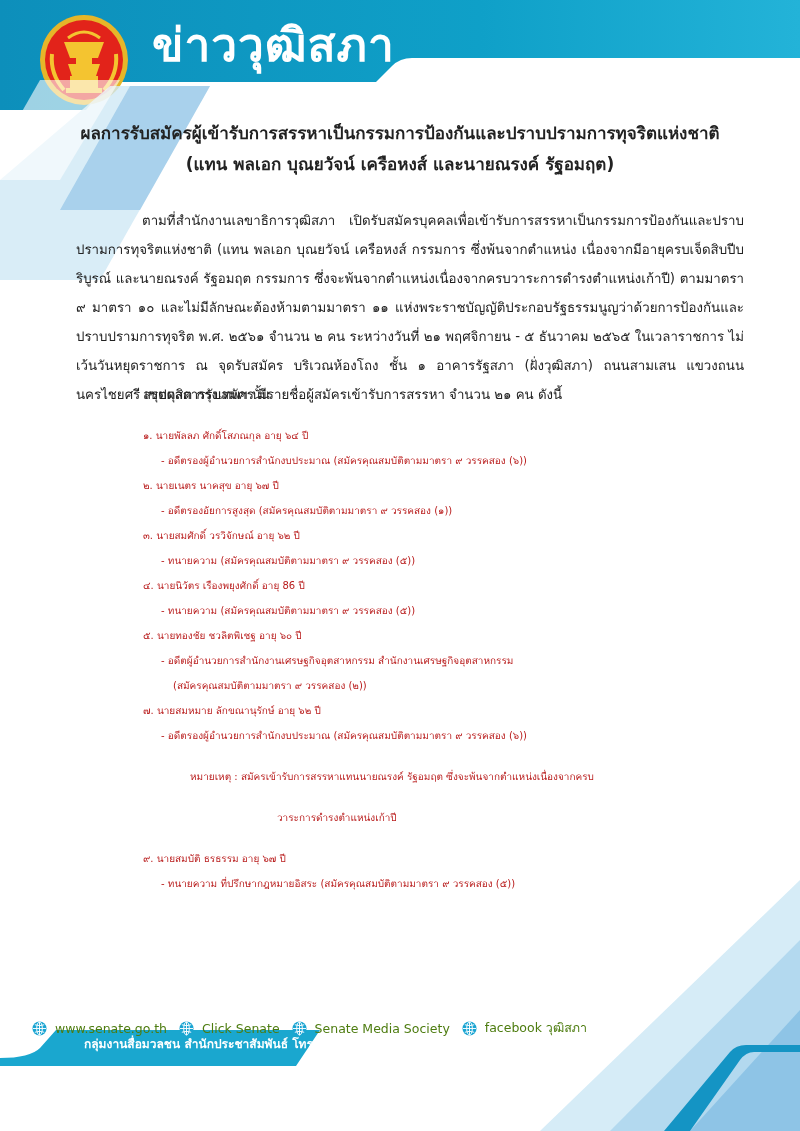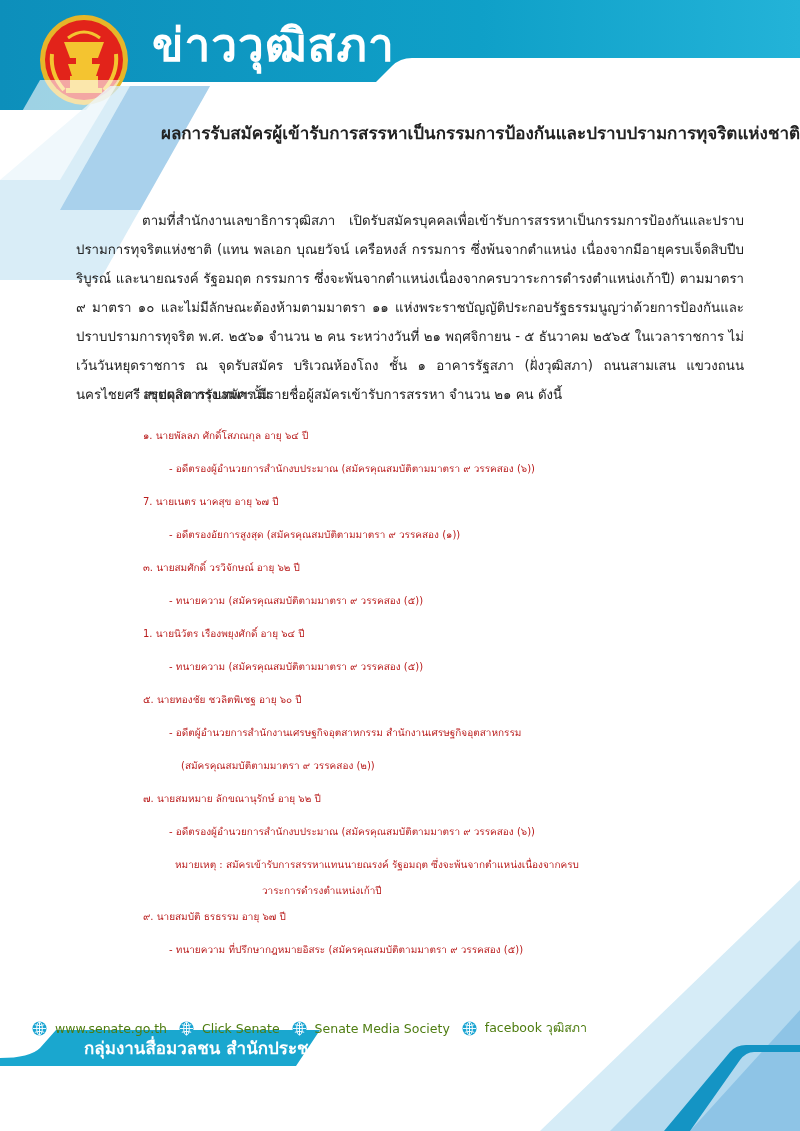--- a/index.html
+++ b/index.html
@@ -3,33 +3,33 @@
 <meta charset="utf-8">
 <style>
   html,body{margin:0;padding:0;}
   body{width:800px;height:1131px;position:relative;overflow:hidden;background:#ffffff;font-family:"DejaVu Sans","Liberation Sans",sans-serif;color:#1e1e1e;}
   .header-band{position:absolute;left:0;top:0;width:800px;height:110px;overflow:hidden;text-align:center;}
   .header-bg{position:absolute;left:0;top:0;width:100%;height:100%;}
   .logo{position:absolute;left:38px;top:14px;width:92px;height:92px;}
   .brand{position:absolute;left:152px;top:8px;font-size:46px;font-weight:bold;color:#ffffff;letter-spacing:1px;}
   .deco-left{position:absolute;left:0;top:60px;width:280px;height:220px;}
   .title-block{position:absolute;left:0;top:118px;width:800px;text-align:center;}
-  .title-line{font-size:17px;font-weight:bold;line-height:31px;color:#222;text-align:right;}
+  .title-line{font-size:17px;font-weight:bold;line-height:31px;color:#222;}
   .intro{position:absolute;left:76px;top:206px;width:668px;font-size:13.3px;line-height:29px;color:#222;text-align:justify;}
   .intro .indent{display:inline-block;width:66px;}
   .summary{position:absolute;left:143px;top:382px;font-size:13.3px;line-height:25px;color:#222;}
   .list{position:absolute;left:143px;top:423px;width:610px;font-size:10px;line-height:25px;color:#b91c1c;}
   .cand-name{margin:0;}
-  .cand-detail{margin:8px;padding-left:18px;}
+  .cand-detail{margin:0;padding-left:18px;}
   .cand-detail.cont{padding-left:30px;}
-  .note{margin:1px;padding-left:31px;}
+  .note{margin:16px;padding-left:31px;}
   .note.cont{padding-left:118px;}
   .deco-right{position:absolute;right:0;top:880px;width:260px;height:251px;}
   .footer-bar{position:absolute;left:0;top:1030px;width:320px;height:36px;}
-  .footer-text{position:absolute;left:84px;top:1034px;font-size:17px;font-weight:bold;color:#ffffff;white-space:nowrap;}
+  .footer-text{position:absolute;left:84px;top:1034px;font-size:12px;font-weight:bold;color:#ffffff;white-space:nowrap;}
   .links{position:absolute;left:32px;top:1018px;display:flex;align-items:center;font-size:12.5px;color:#4d7c0f;white-space:nowrap;}
   .link{display:flex;align-items:center;margin-right:12px;}
   .globe{width:15px;height:15px;margin-right:8px;}
 </style>
 </head>
 <body>
 
 <div class="header-band">
   <svg class="header-bg" viewBox="0 0 800 110" preserveAspectRatio="none">
     <defs>
@@ -57,41 +57,42 @@
 </div>
 
 <svg class="deco-left" viewBox="0 0 280 220">
   <path d="M110 26 L210 26 L100 220 L0 220 L0 120 Z" fill="#cfe8f5" opacity="0.8"></path>
   <path d="M130 26 L210 26 L140 150 L60 150 Z" fill="#9cc9e8" opacity="0.8"></path>
   <path d="M0 90 L40 20 L120 20 L60 120 L0 120 Z" fill="#ffffff" opacity="0.6"></path>
 </svg>
 
 <div class="title-block">
   <div class="title-line">ผลการรับสมัครผู้เข้ารับการสรรหาเป็นกรรมการป้องกันและปราบปรามการทุจริตแห่งชาติ</div>
+  <div class="title-line">(แทน พลเอก บุณยวัจน์ เครือหงส์ และนายณรงค์ รัฐอมฤต)</div>
 </div>
 
 <div class="intro"><span class="indent"></span><span>ตามที่สำนักงานเลขาธิการวุฒิสภา เปิดรับสมัครบุคคลเพื่อเข้ารับการสรรหาเป็นกรรมการป้องกันและปราบปรามการทุจริตแห่งชาติ (แทน พลเอก บุณยวัจน์ เครือหงส์ กรรมการ ซึ่งพ้นจากตำแหน่ง เนื่องจากมีอายุครบเจ็ดสิบปีบริบูรณ์ และนายณรงค์ รัฐอมฤต กรรมการ ซึ่งจะพ้นจากตำแหน่งเนื่องจากครบวาระการดำรงตำแหน่งเก้าปี) ตามมาตรา ๙ มาตรา ๑๐ และไม่มีลักษณะต้องห้ามตามมาตรา ๑๑ แห่งพระราชบัญญัติประกอบรัฐธรรมนูญว่าด้วยการป้องกันและปราบปรามการทุจริต พ.ศ. ๒๕๖๑ จำนวน ๒ คน ระหว่างวันที่ ๒๑ พฤศจิกายน - ๕ ธันวาคม ๒๕๖๕ ในเวลาราชการ ไม่เว้นวันหยุดราชการ ณ จุดรับสมัคร บริเวณห้องโถง ชั้น ๑ อาคารรัฐสภา (ฝั่งวุฒิสภา) ถนนสามเสน แขวงถนนนครไชยศรี เขตดุสิต กรุงเทพฯ นั้น</span></div>
 
 <div class="summary">สรุปผลการรับสมัคร มีรายชื่อผู้สมัครเข้ารับการสรรหา จำนวน ๒๑ คน ดังนี้</div>
 
 <div class="list">
   <div>
     <p class="cand-name">๑. นายพัลลภ ศักดิ์โสภณกุล อายุ ๖๔ ปี</p>
     <p class="cand-detail">- อดีตรองผู้อำนวยการสำนักงบประมาณ (สมัครคุณสมบัติตามมาตรา ๙ วรรคสอง (๖))</p>
   </div>
   <div>
-    <p class="cand-name">7. นายเนตร นาคสุข อายุ ๖๗ ปี</p>
+    <p class="cand-name">๒. นายเนตร นาคสุข อายุ ๖๗ ปี</p>
     <p class="cand-detail">- อดีตรองอัยการสูงสุด (สมัครคุณสมบัติตามมาตรา ๙ วรรคสอง (๑))</p>
   </div>
   <div>
     <p class="cand-name">๓. นายสมศักดิ์ วรวิจักษณ์ อายุ ๖๒ ปี</p>
     <p class="cand-detail">- ทนายความ (สมัครคุณสมบัติตามมาตรา ๙ วรรคสอง (๕))</p>
   </div>
   <div>
-    <p class="cand-name">1. นายนิวัตร เรืองพยุงศักดิ์ อายุ ๖๔ ปี</p>
+    <p class="cand-name">๔. นายนิวัตร เรืองพยุงศักดิ์ อายุ 86 ปี</p>
     <p class="cand-detail">- ทนายความ (สมัครคุณสมบัติตามมาตรา ๙ วรรคสอง (๕))</p>
   </div>
   <div>
     <p class="cand-name">๕. นายทองชัย ชวลิตพิเชฐ อายุ ๖๐ ปี</p>
     <p class="cand-detail">- อดีตผู้อำนวยการสำนักงานเศรษฐกิจอุตสาหกรรม สำนักงานเศรษฐกิจอุตสาหกรรม</p>
     <p class="cand-detail cont">(สมัครคุณสมบัติตามมาตรา ๙ วรรคสอง (๒))</p>
   </div>
   <div>
     <p class="cand-name">๗. นายสมหมาย ลักขณานุรักษ์ อายุ ๖๒ ปี</p>
     <p class="cand-detail">- อดีตรองผู้อำนวยการสำนักงบประมาณ (สมัครคุณสมบัติตามมาตรา ๙ วรรคสอง (๖))</p>

